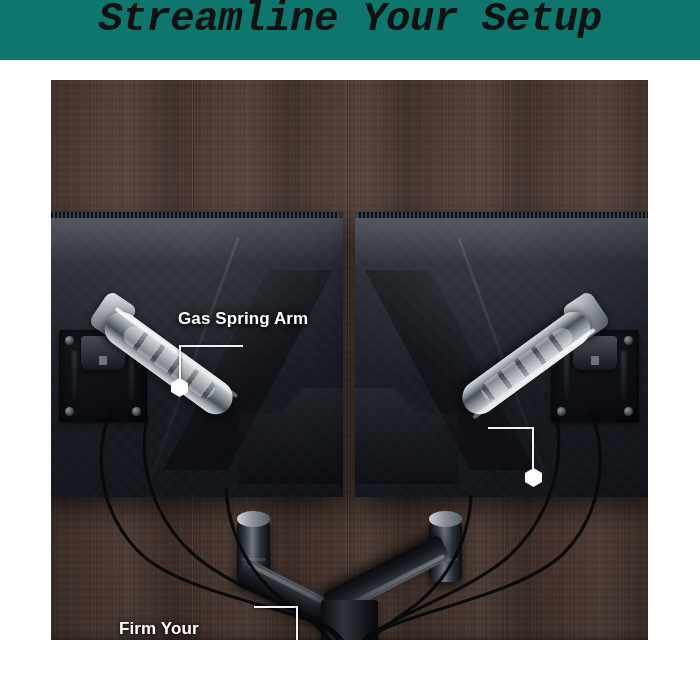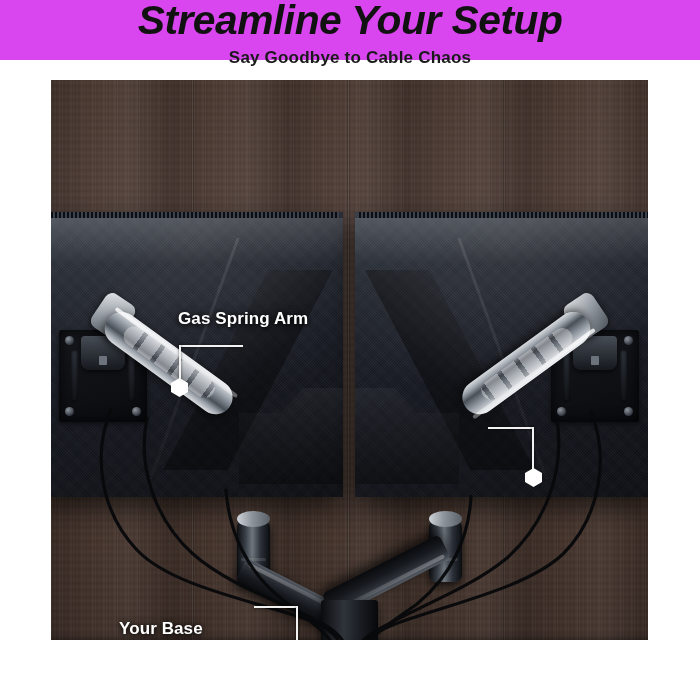--- a/index.html
+++ b/index.html
@@ -1,19 +1,19 @@
 <!DOCTYPE html>
 <html><head>
 <meta charset="utf-8">
 <style>
   html,body{margin:0;padding:0;}
   body{width:700px;height:700px;background:#ffffff;font-family:"Liberation Sans",sans-serif;overflow:hidden;position:relative;}
 
   
-  .header{position:absolute;left:0;top:0;width:700px;height:60px;background:#d946ef;}
+  .header{position:absolute;left:0;top:0;width:700px;height:60px;background:#0f766e;font-family:Liberation Mono, monospace;}
   .headline{position:absolute;left:0;top:-2px;width:700px;text-align:center;
     font-size:40px;font-weight:bold;font-style:italic;color:#111111;
     letter-spacing:-0.5px;line-height:44px;white-space:nowrap;
     transform:scaleX(1.02);transform-origin:center top;}
   .subtitle{position:absolute;left:0;top:47px;width:700px;text-align:center;
     font-size:17px;font-weight:bold;color:#1a1a1a;letter-spacing:0.2px;line-height:22px;}
 
   
   .photo{position:absolute;left:51px;top:80px;width:597px;height:560px;overflow:hidden;background:#d946ef;}
 
@@ -164,21 +164,20 @@
   .lead-v{position:absolute;width:2px;background:#f2f2f2;box-shadow:0 0 3px rgba(0,0,0,.6);}
   .hexmark{position:absolute;width:17px;height:19px;background:#ffffff;
     clip-path:polygon(50% 0%,100% 26%,100% 74%,50% 100%,0% 74%,0% 26%);
     filter:drop-shadow(0 1px 3px rgba(0,0,0,.6));}
 </style>
 </head>
 <body>
 
 <div class="header">
   <div class="headline">Streamline Your Setup</div>
-  <div class="subtitle">Say Goodbye to Cable Chaos</div>
 </div>
 
 <div class="photo">
 
   <div class="wall"></div>
   <div class="wall-seam" style="left:140px;"></div>
   <div class="wall-seam" style="left:296px;"></div>
   <div class="wall-seam" style="left:452px;"></div>
 
   <div class="monitor mon-left">
@@ -263,18 +262,18 @@
 
   <div class="callout-label" style="left:127px;top:228px;">Gas Spring Arm</div>
   <div class="lead-h" style="left:128px;top:265px;width:64px;"></div>
   <div class="lead-v" style="left:128px;top:265px;height:38px;"></div>
   <div class="hexmark" style="left:120px;top:298px;"></div>
 
   <div class="lead-h" style="left:437px;top:347px;width:46px;"></div>
   <div class="lead-v" style="left:481px;top:347px;height:44px;"></div>
   <div class="hexmark" style="left:474px;top:388px;"></div>
 
-  <div class="callout-label" style="left:68px;top:538px;">Your Base</div>
+  <div class="callout-label" style="left:68px;top:538px;">Firm Your</div>
   <div class="lead-h" style="left:203px;top:526px;width:44px;"></div>
   <div class="lead-v" style="left:245px;top:526px;height:46px;"></div>
   <div class="hexmark" style="left:238px;top:569px;"></div>
 
 </div>
 
 </body></html>

